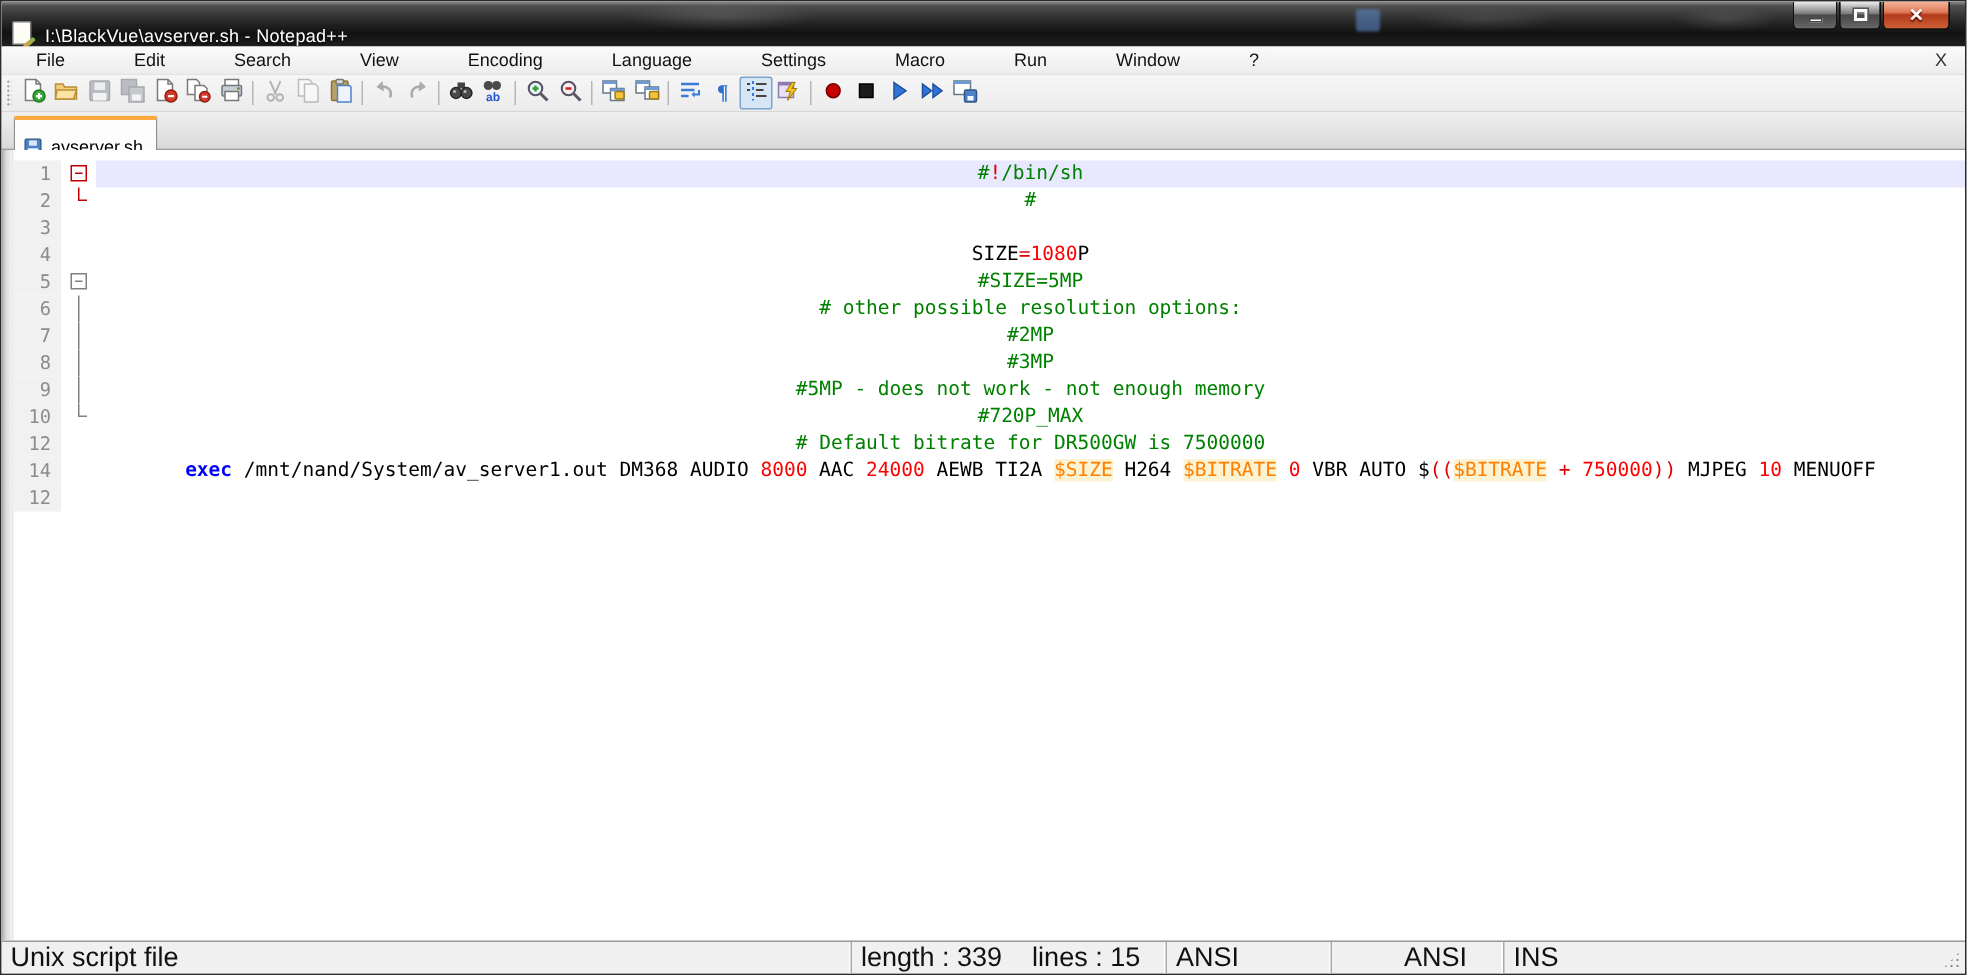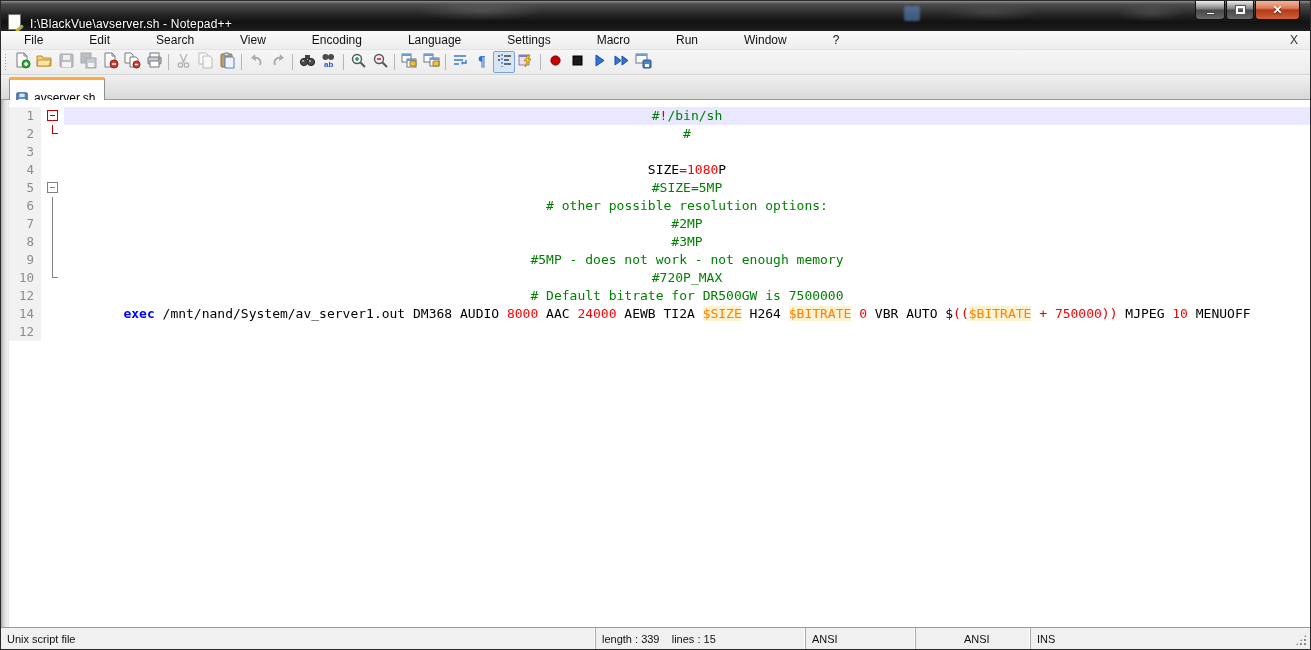--- a/index.html
+++ b/index.html
@@ -97,26 +97,26 @@
     border-left:1px solid #808080; border-bottom:1px solid #808080; }
   .ftail.active { border-color:#c00000; }
   .fline { position:absolute; left:11px; top:0; height:18px; border-left:1px solid #808080; }
   
   .cmt { color:#008000; } .kw { color:#0000ff; font-weight:bold; }
   .num { color:#ff0000; } .op { color:#e00000; } .str { color:#808080; } .id { color:#000;margin-top:29px; }
   .var { color:#ff8000; background:#fcf3d2; }
   
   .statusbar {
     height:22px; flex:0 0 22px; background:#f0f0f0; border-top:1px solid #9a9a9a;
-    display:flex; align-items:center; font-size:11px; color:#111; position:relative;
+    display:flex; align-items:center; font-size:18px; color:#111; position:relative;
   }
   .sb-sec { white-space:pre; padding:0 6px; height:100%; display:flex; align-items:center; }
   .sb-sec + .sb-sec { border-left:1px solid #aaa; box-shadow:-1px 0 0 #fff; }
   .sb-doc-type { flex:0 0 566px; }
-  .sb-length { flex:0 0 210px;margin-left:28px; }
+  .sb-length { flex:0 0 210px; }
   .sb-pos { flex:0 0 255px; }
   .sb-eol { flex:0 0 110px; }
   .sb-enc { flex:0 0 115px;padding-left:48px; }
   .sb-ins { flex:1; }
   .resize-grip { position:absolute; right:3px; bottom:3px; width:12px; height:12px;
     background-image:radial-gradient(circle,#8a8a8a 30%,transparent 36%);
     background-size:4px 4px; background-position:bottom right;
     clip-path:polygon(100% 0, 100% 100%, 0 100%); }
 </style>
 </head>

